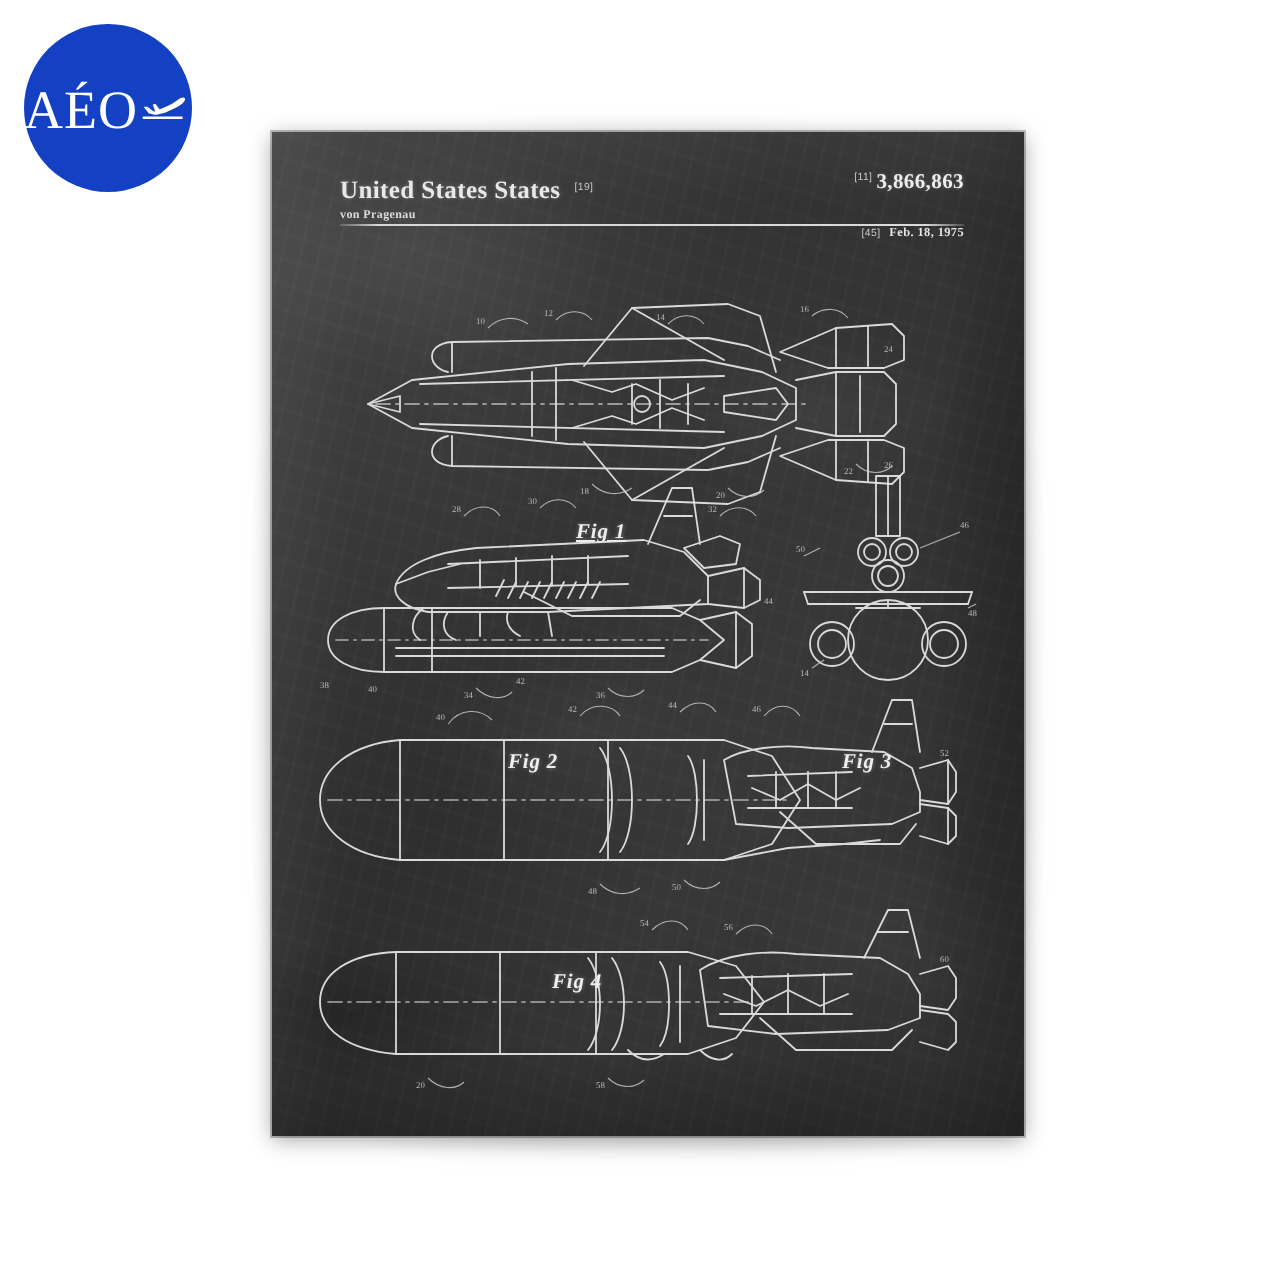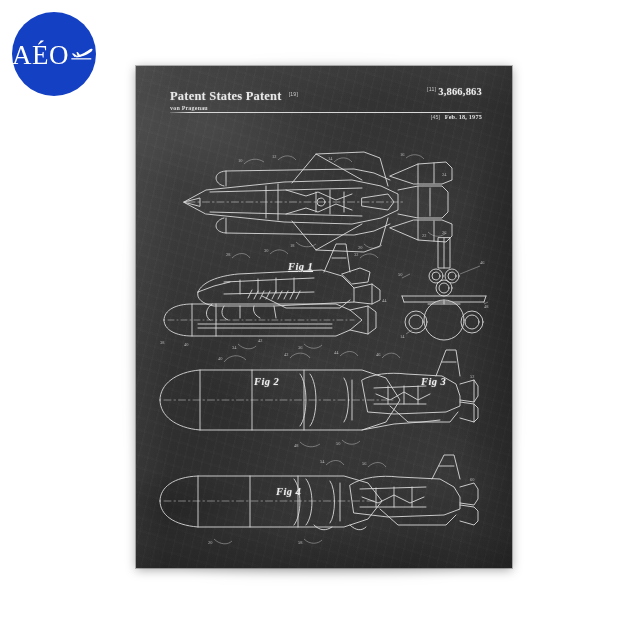--- a/index.html
+++ b/index.html
@@ -139,21 +139,21 @@
   <div class="poster">
     <div class="tex-a"></div>
     <div class="tex-b"></div>
     <div class="tex-c"></div>
 
     <div class="content">
 
       <div class="hdr">
         <div class="hdr-row">
           <div>
-            <span class="hdr-left-title">Patent States Patent</span><span class="hdr-bracket">[19]</span>
+            <span class="hdr-left-title">United States States</span><span class="hdr-bracket">[19]</span>
           </div>
           <div class="hdr-right">
             <span class="hdr-bracket" style="top:0;margin-left:0;">[11]</span>
             <span class="hdr-pat-num">3,866,863</span>
           </div>
         </div>
         <div class="hdr-sub-row">
           <span class="hdr-inventor">von Pragenau</span>
           <span>
             <span class="hdr-bracket" style="top:0;margin-left:0;">[45]</span>

